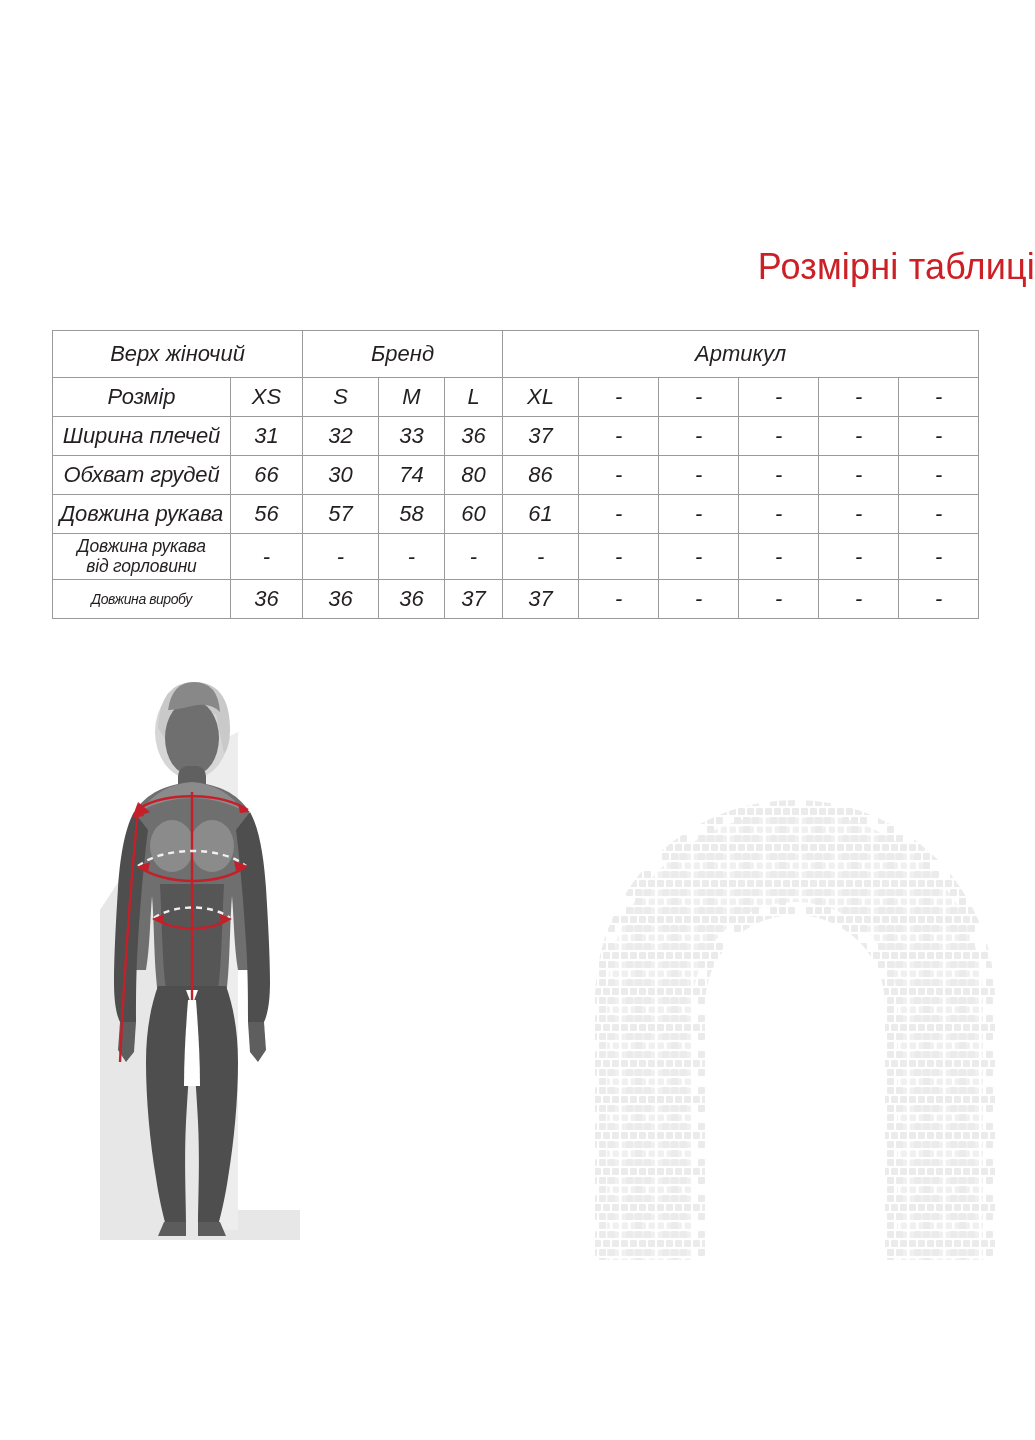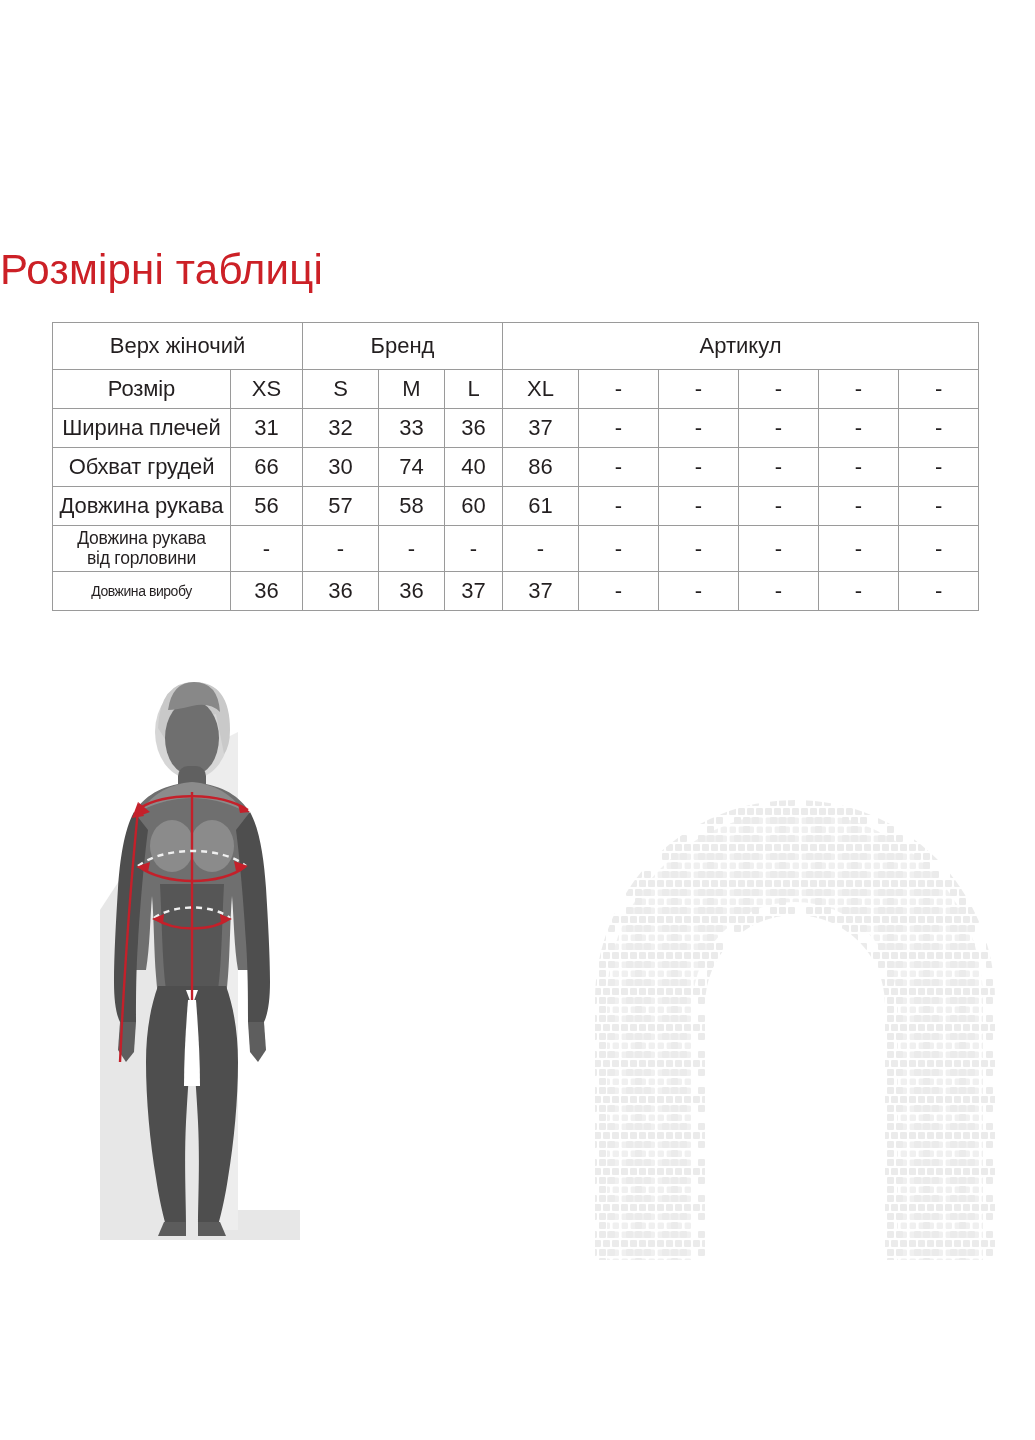--- a/index.html
+++ b/index.html
@@ -14,35 +14,36 @@
     font-family: "Liberation Sans", "DejaVu Sans", sans-serif;
     overflow: hidden;
   }
 
   
   .page-title {
     position: absolute;
     top: 249px;
     left: 0;
     width: 1035px;
-    text-align: left;
+    text-align: right;
     color: #cc2026;
-    font-size: 42px;
+    font-size: 36px;
     font-weight: 400;
     letter-spacing: 0.2px;
     line-height: 1;
     white-space: nowrap;
   }
 
   
   .size-table-wrap {
     position: absolute;
     left: 52px;
-    top: 322px;
+    top: 330px;
     width: 926px;
+    font-style: italic;
   }
   table.size-table {
     border-collapse: collapse;
     width: 926px;
     table-layout: fixed;
     border: 1px solid #9a9a9a;
   }
   table.size-table td {
     border: 1px solid #9a9a9a;
     padding: 0;
@@ -162,21 +163,21 @@
         <td class="v-d">-</td>
         <td class="v-d">-</td>
         <td class="v-d">-</td>
       </tr>
 
       <tr class="data-row">
         <td class="row-label">Обхват грудей</td>
         <td class="v-xs">66</td>
         <td class="v-s">30</td>
         <td class="v-m">74</td>
-        <td class="v-l">40</td>
+        <td class="v-l">80</td>
         <td class="v-xl">86</td>
         <td class="v-d">-</td>
         <td class="v-d">-</td>
         <td class="v-d">-</td>
         <td class="v-d">-</td>
         <td class="v-d">-</td>
       </tr>
 
       <tr class="data-row">
         <td class="row-label">Довжина рукава</td>

